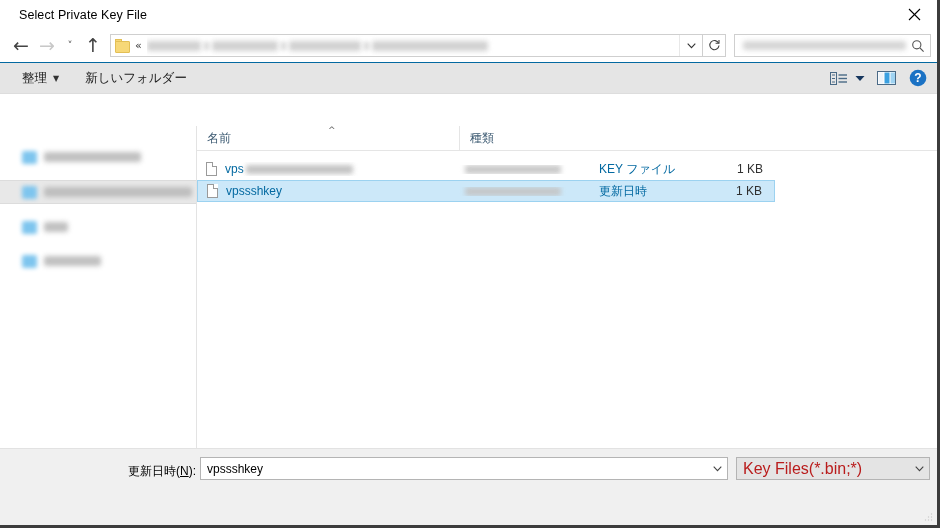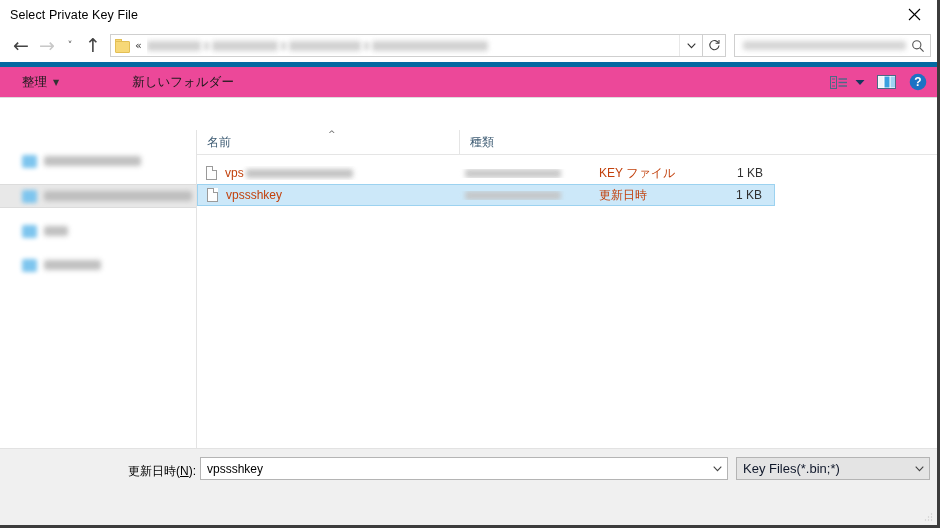--- a/index.html
+++ b/index.html
@@ -34,21 +34,21 @@
     height: 29px;
     min-height: 29px;
     background: #ffffff;
     display: flex;
     align-items: center;
     position: relative;
   }
   .title-text {
     font-size: 12.5px;
     color: #000000;
-    padding-left: 10px;
+    padding-left: 19px;
     letter-spacing: .1px;
   }
   .close-btn {
     position: absolute;
     right: 0; top: 0;
     width: 46px;
     height: 29px;
     display: flex;
     align-items: center;
     justify-content: center;
@@ -202,28 +202,27 @@
     display: flex;
     align-items: center;
     justify-content: center;
     flex: 0 0 auto;
   }
 
   
   .cmdbar {
     height: 30px;
     min-height: 30px;
-    background: #ec4899;
-    border-top: 5px solid #0369a1;
+    background: #e5e5e5;
+    border-top: 1px solid #0369a1;
     border-bottom: 1px solid #dddddd;
     display: flex;
     align-items: center;
     padding-left: 22px;
     position: relative;
-    gap: 47px;
   }
   .cmd-item {
     font-size: 12.5px;
     color: #1a1a1a;
     display: flex;
     align-items: center;
     margin-right: 26px;
     cursor: default;
   }
   .cmd-item .caret {
@@ -336,21 +335,21 @@
   }
   .frow.selected {
     background: #cce8f9;
     border: 1px solid #9cd2f0;
   }
   .cell {
     box-sizing: border-box;
     display: flex;
     align-items: center;
     font-size: 12px;
-    color: #c2410c;
+    color: #0369a1;
     overflow: hidden;
     white-space: nowrap;
   }
   .cell.name { padding-left: 9px; }
   .cell.num { justify-content: flex-end; padding-right: 12px; color: #303030; }
   .file-ico {
     width: 11px; height: 14px;
     background: #fefefe;
     border: 1px solid #9a9a9a;
     position: relative;
@@ -430,22 +429,22 @@
     background: #e4e4e4;
     border: 1px solid #b4b4b4;
     box-sizing: border-box;
     display: flex;
     align-items: center;
     cursor: default;
   }
   .filter-value {
     flex: 1 1 auto;
     padding-left: 6px;
-    font-size: 13px;
-    color: #0f172a;
+    font-size: 16px;
+    color: #b91c1c;
   }
   .grip {
     position: absolute;
     right: 4px; bottom: 3px;
     width: 10px; height: 10px;
     opacity: .45;
   }
 </style>
 </head>
 <body>

